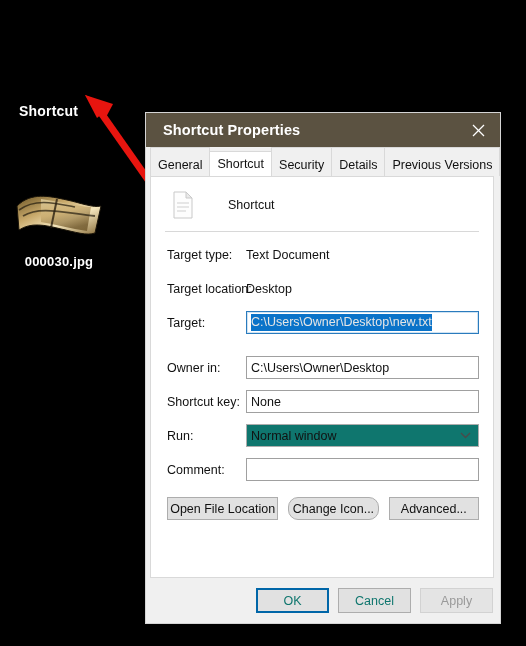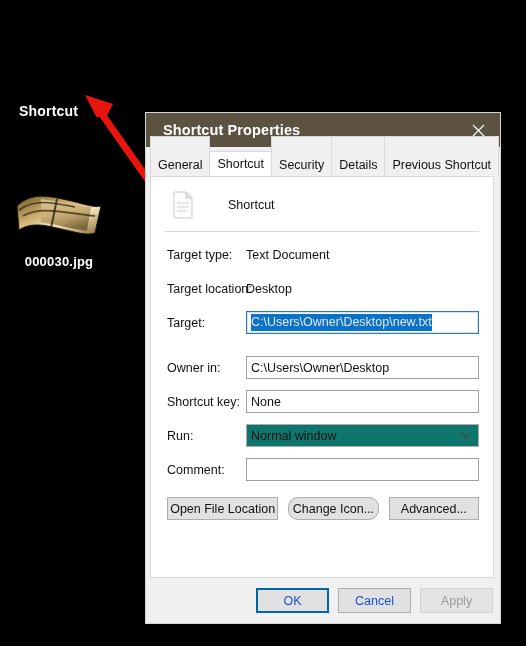--- a/index.html
+++ b/index.html
@@ -110,21 +110,21 @@
     flex: none;
     position: relative;
     box-sizing: content-box;
   }
   .tab {
     font-size: 12.5px;
     color: #111111;
     background: #f0f0f0;
     border: 1px solid #d9d9d9;
     border-bottom: none;
-    padding: 21px 7px 3px 7px;
+    padding: 10px 7px 3px 7px;
     margin-right: -1px;
     line-height: 15px;
     white-space: nowrap;
     position: relative;
     z-index: 1;
   }
   .tab.active {
     background: #ffffff;
     border-color: #d9d9d9;
     padding-top: 5px;
@@ -261,21 +261,21 @@
   .dlg-btn {
     width: 73px;
     height: 25px;
     font-size: 12.5px;
     background: #e1e1e1;
     border: 1px solid #adadad;
     box-sizing: border-box;
     display: flex;
     align-items: center;
     justify-content: center;
-    color: #1d4ed8;
+    color: #0f766e;
   }
   .dlg-btn.default {
     background: #e1e1e1;
     border: 2px solid #0066a8;
   }
   .dlg-btn.disabled {
     color: #9a9a9a;
     background: #e4e4e4;
     border-color: #d2d2d2;
   }
@@ -334,21 +334,21 @@
         <line x1="12" y1="1" x2="1" y2="12" stroke="#ffffff" stroke-width="1.3"></line>
       </svg>
     </div>
   </div>
 
   <div id="tabstrip">
     <div class="tab">General</div>
     <div class="tab active">Shortcut</div>
     <div class="tab">Security</div>
     <div class="tab">Details</div>
-    <div class="tab">Previous Shortcut</div>
+    <div class="tab">Previous Versions</div>
   </div>
 
   <div id="panel">
 
     <div id="panel-head">
       <div id="head-icon">
         <svg width="32" height="32" viewBox="0 0 32 32" xmlns="http://www.w3.org/2000/svg">
           <path d="M7 3 h12 l6 6 v20 h-18 z" fill="#fdfdfd" stroke="#c9c9c9" stroke-width="1"></path>
           <path d="M19 3 v6 h6 z" fill="#e9e9e9" stroke="#c9c9c9" stroke-width="1"></path>
           <g stroke="#cfcfcf" stroke-width="1">

